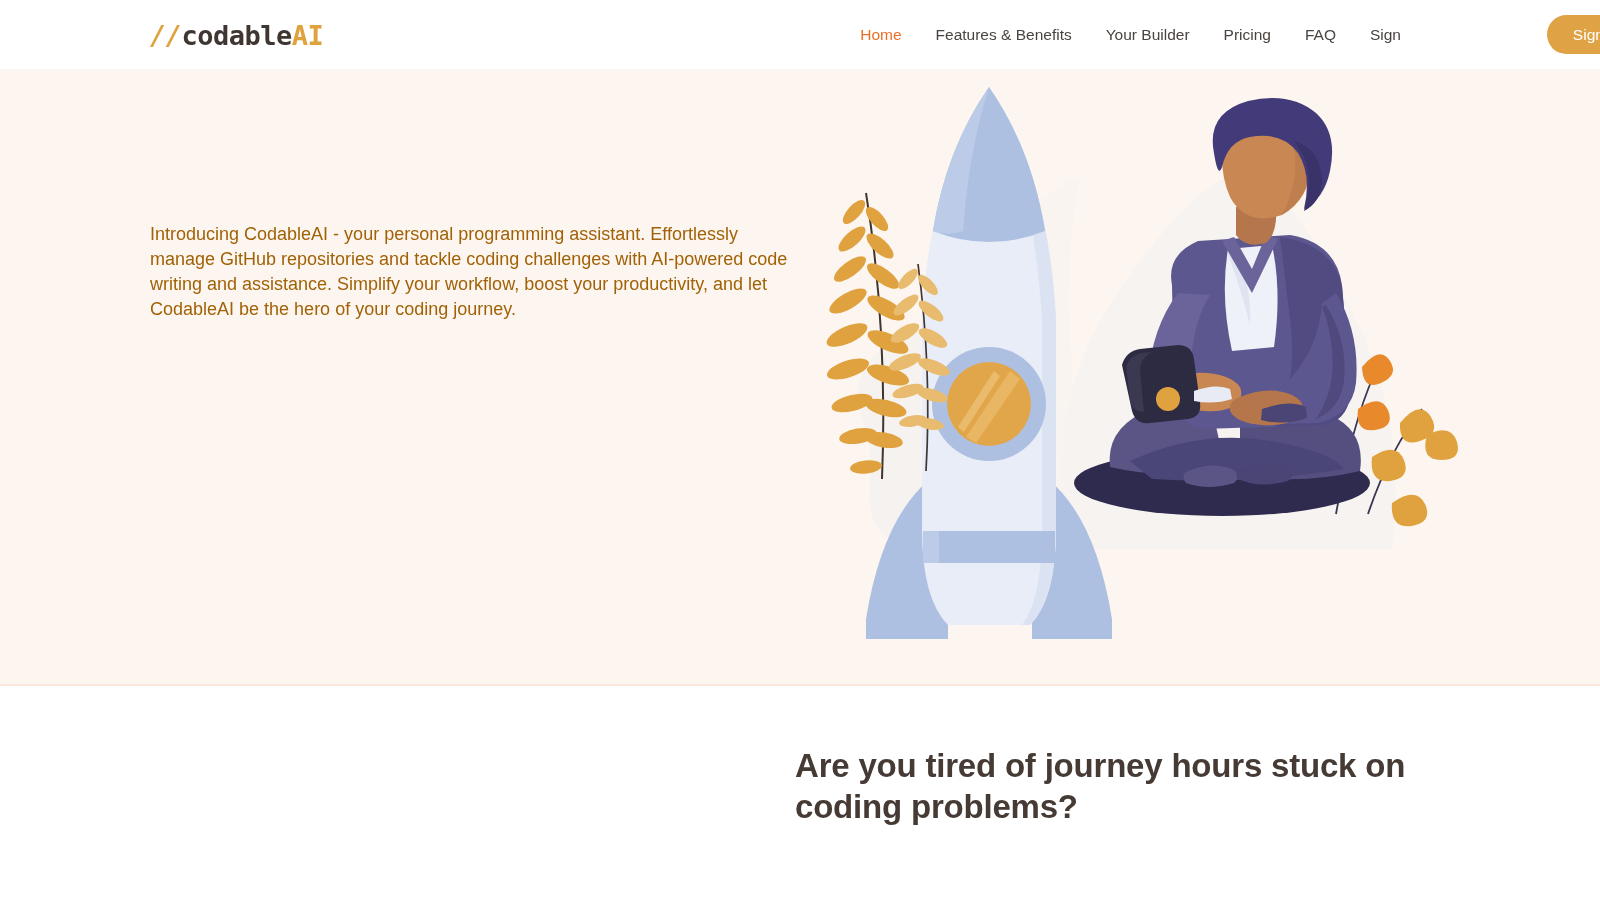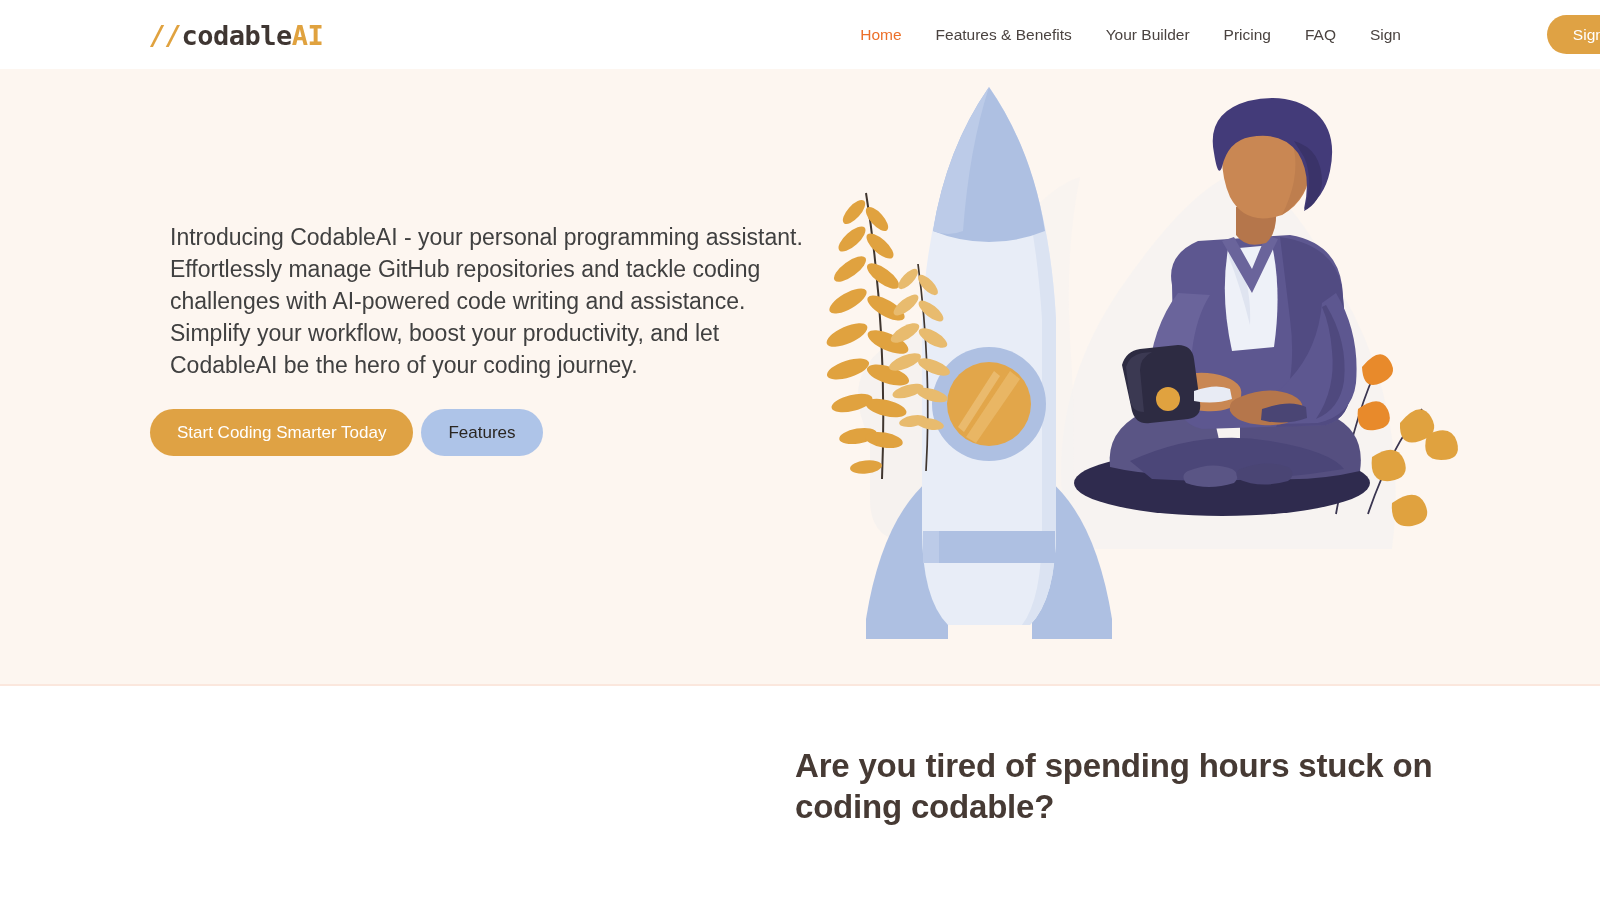--- a/index.html
+++ b/index.html
@@ -79,24 +79,23 @@
     font-family:"DejaVu Sans Mono", monospace;
     font-weight:700; font-size:45px;
     border-bottom:4px solid #e9c684;
     padding-bottom:1px;
   }
   .hero-title .brand .b1 { color:#463a34; }
   .hero-title .brand .b2 { color:#dfa244; }
 
   .hero-sub {
     margin-top:24px;
-    font-size:23px; line-height:1.39;
-    color:#404040; font-weight:400;
+    font-size:18px; line-height:1.39;
+    color:#a16207; font-weight:400;
     width:640px;
-    margin-left:20px;
   }
 
   .hero-actions { margin-top:27px; display:flex; align-items:center; gap:8px; }
   .btn-primary {
     background:#dfa244; color:#ffffff;
     font-size:17px; border:none; border-radius:24px;
     padding:14px 27px; cursor:pointer; line-height:1.15;
   }
   .btn-secondary {
     background:#aec4e8; color:#2a2622;
@@ -147,24 +146,20 @@
 
     <button class="signup-btn">Sign Up</button>
   </div>
 
   <div class="hero">
 
     <div class="hero-text">
 
       <p class="hero-sub">Introducing CodableAI - your personal programming assistant. Effortlessly manage GitHub repositories and tackle coding challenges with AI-powered code writing and assistance. Simplify your workflow, boost your productivity, and let CodableAI be the hero of your coding journey.</p>
 
-      <div class="hero-actions">
-        <button class="btn-primary">Start Coding Smarter Today</button>
-        <button class="btn-secondary">Features</button>
-      </div>
     </div>
 
     <div class="illustration">
       <svg width="700" height="580" viewBox="0 0 700 580" xmlns="http://www.w3.org/2000/svg">
 
         <g>
           <path d="M100 360 Q70 300 115 268 Q160 238 215 262 Q250 280 250 330 L250 430 Q250 462 215 462 L138 462 Q100 462 100 420 Z" fill="#f5f1ee" opacity="0.85"></path>
           <path d="M300 470 Q268 330 350 210 Q420 108 470 92 Q520 108 570 210 Q640 330 622 470 Z" fill="#f6f3f1" opacity="0.9"></path>
           <path d="M165 470 Q140 300 215 190 Q270 110 310 98 Q295 170 300 260 Q308 380 300 470 Z" fill="#f6f3f1" opacity="0.55"></path>
         </g>
@@ -324,16 +319,16 @@
           <circle cx="398" cy="320" r="12" fill="#e0a23f"></circle>
 
           <path d="M424 312 q22 -8 36 -2 l2 10 q-18 6 -38 2 z" fill="#e8ebf4"></path>
           <path d="M492 330 q28 -10 44 -2 l1 11 q-22 8 -46 2 z" fill="#4a4574"></path>
         </g>
       </svg>
     </div>
   </div>
 
   <div class="section2">
-    <h2 class="section2-heading">Are you tired of spending hours stuck on coding codable?</h2>
+    <h2 class="section2-heading">Are you tired of journey hours stuck on coding problems?</h2>
   </div>
 
 </div>
 
 </body></html>

